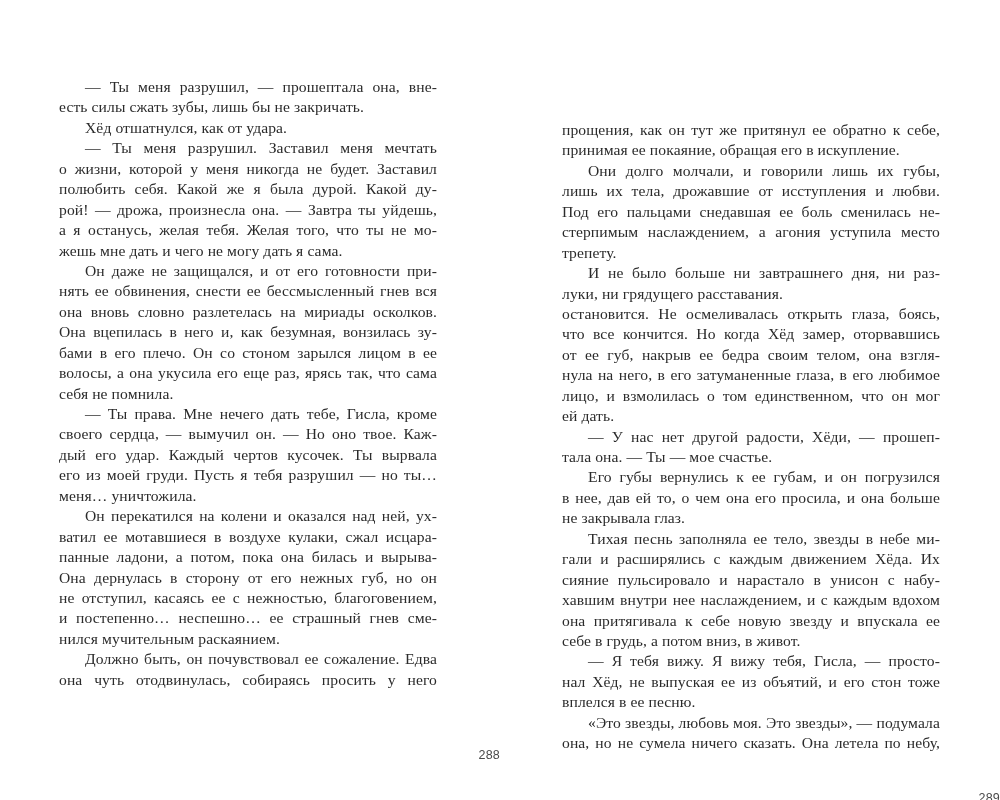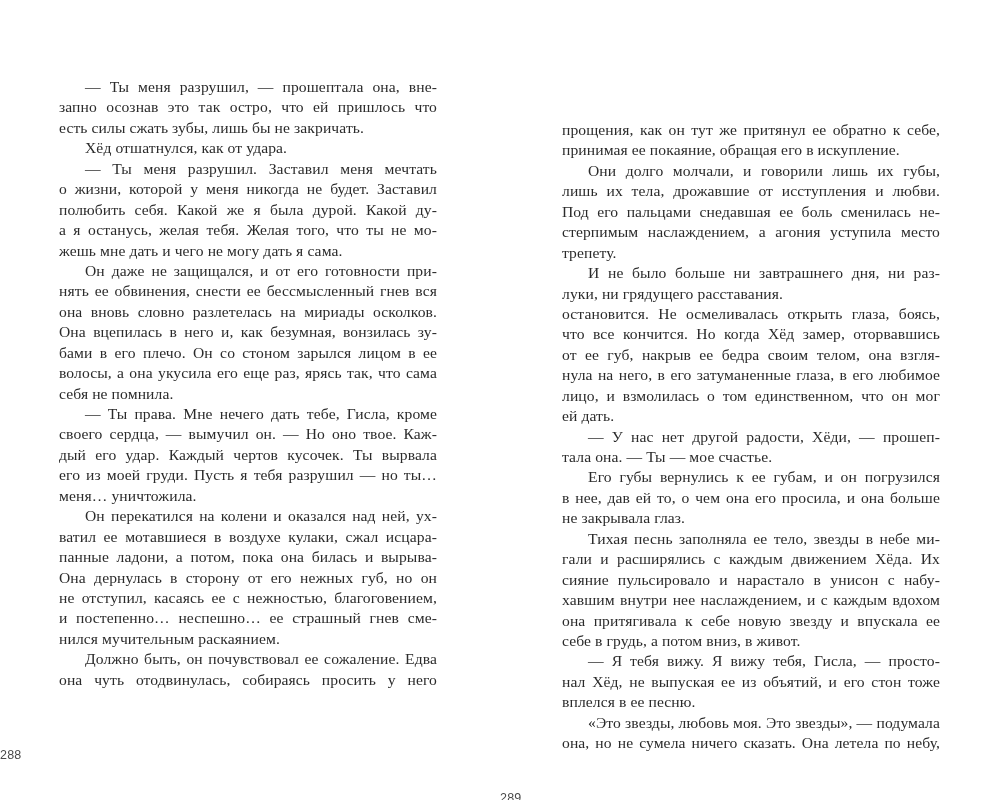--- a/index.html
+++ b/index.html
@@ -45,41 +45,41 @@
       text-align-last: justify;
       height: 20.45px;
       overflow: visible;
     }
     .line.indent { padding-left: 26px; }
     .line.last { text-align-last: left; }
     .page-number {
       position: absolute;
       top: 748px;
       width: 100%;
-      text-align: left;
+      text-align: right;
       font-family: "Liberation Sans", "DejaVu Sans", sans-serif;
       font-size: 12.5px;
       color: #4a4a4a;
       letter-spacing: 0.2px;
     }
     .page.left .page-number { left: 0; padding-left: 0; }
   </style>
 </head>
 <body>
 
 <div class="spread">
   <div class="page left">
     <div class="text-block">
         <span class="line indent">— Ты меня разрушил, — прошептала она, вне-</span>
-        <span class="line">запно осознав это так остро, что ей пришлось что</span>
         <span class="line last">есть силы сжать зубы, лишь бы не закричать.</span>
         <span class="line indent last">Хёд отшатнулся, как от удара.</span>
         <span class="line indent">— Ты меня разрушил. Заставил меня мечтать</span>
         <span class="line">о жизни, которой у меня никогда не будет. Заставил</span>
         <span class="line">полюбить себя. Какой же я была дурой. Какой ду-</span>
+        <span class="line">рой! — дрожа, произнесла она. — Завтра ты уйдешь,</span>
         <span class="line">а я останусь, желая тебя. Желая того, что ты не мо-</span>
         <span class="line last">жешь мне дать и чего не могу дать я сама.</span>
         <span class="line indent">Он даже не защищался, и от его готовности при-</span>
         <span class="line">нять ее обвинения, снести ее бессмысленный гнев вся</span>
         <span class="line">она вновь словно разлетелась на мириады осколков.</span>
         <span class="line">Она вцепилась в него и, как безумная, вонзилась зу-</span>
         <span class="line">бами в его плечо. Он со стоном зарылся лицом в ее</span>
         <span class="line">волосы, а она укусила его еще раз, ярясь так, что сама</span>
         <span class="line last">себя не помнила.</span>
         <span class="line indent">— Ты права. Мне нечего дать тебе, Гисла, кроме</span>

